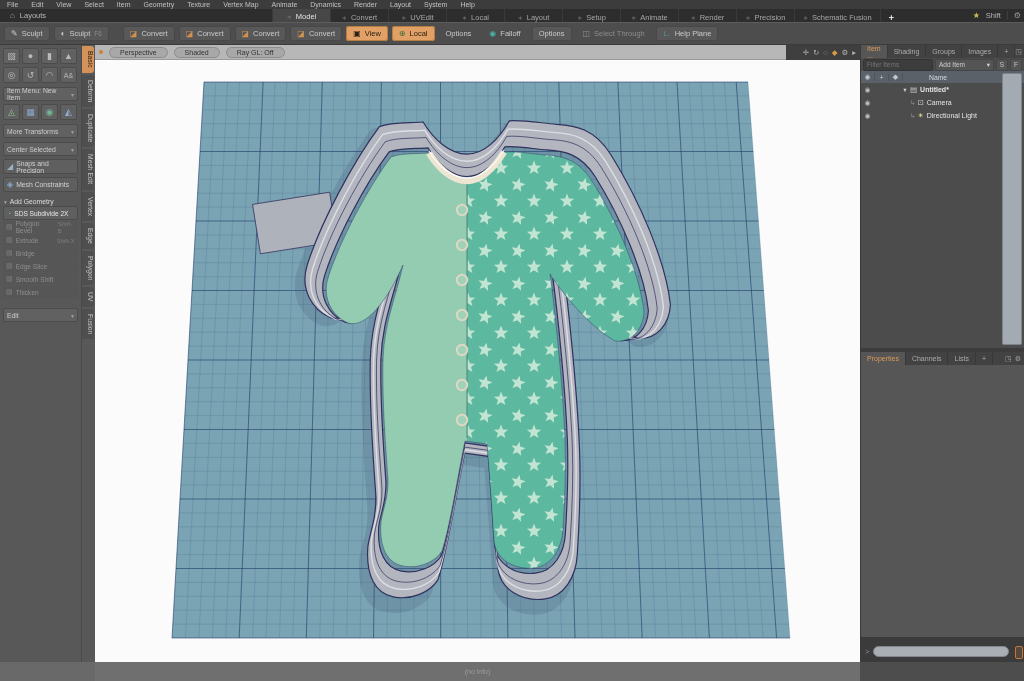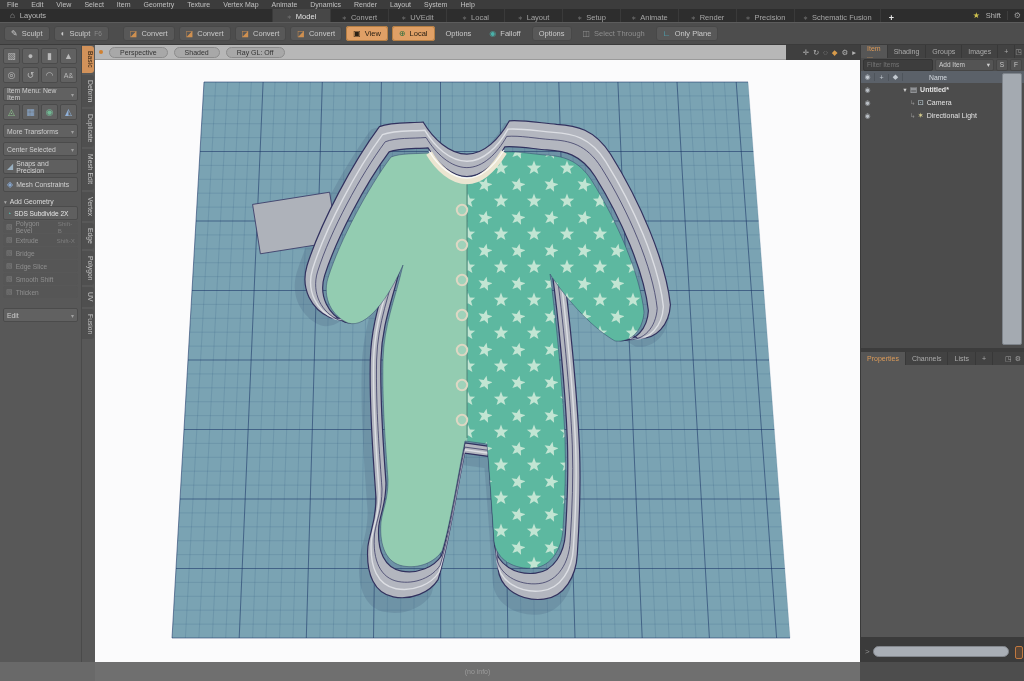--- a/index.html
+++ b/index.html
@@ -230,21 +230,21 @@
     </div>
     <div class="tbtn">
       <span>Options</span>
     </div>
     <div class="tbtn dim">
       <span class="ti">◫</span>
       <span>Select Through</span>
     </div>
     <div class="tbtn">
       <span class="ti" style="color:#49c2d8;">∟</span>
-      <span>Only Plane</span>
+      <span>Help Plane</span>
     </div>
   </div>
 
   <div id="sidebar" class="abs">
     <div class="icon-grid">
       <div class="icell">
           <span>▧</span>
         </div>
       <div class="icell">
           <span>●</span>

